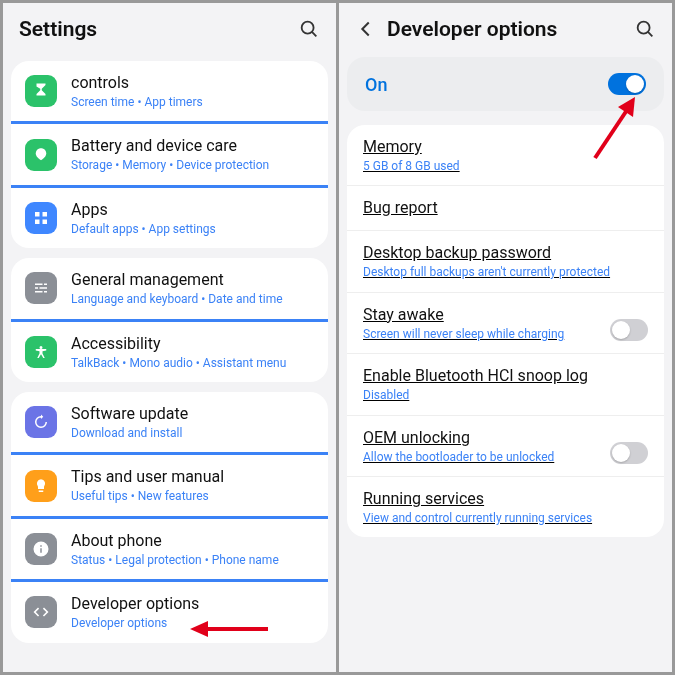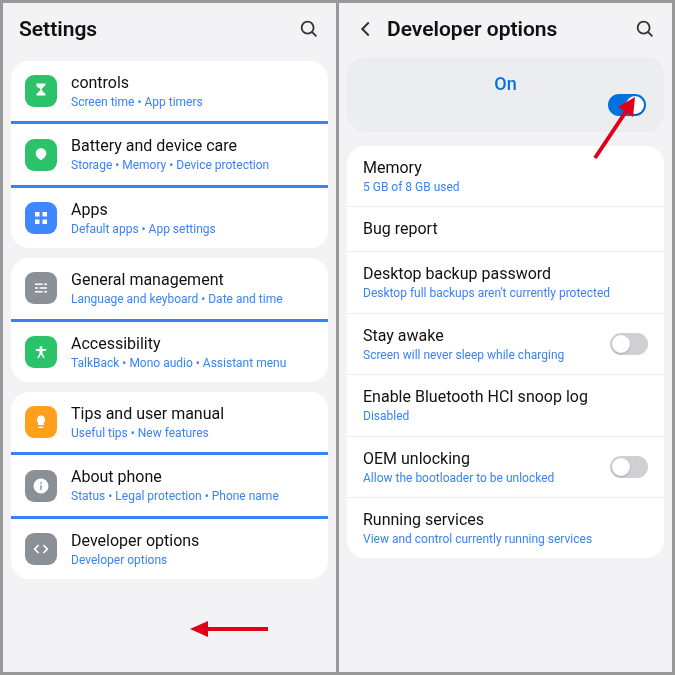--- a/index.html
+++ b/index.html
@@ -12,27 +12,27 @@
   .search-btn { margin-left: auto; }
   .content { flex: 1; overflow: hidden; padding: 0 8px 18px 8px; }
   .group { background: #fff; border-radius: 18px; margin-top: 10px; overflow: hidden; }
   .row { display: flex; align-items: center; padding: 12px 14px; border-top: 3px solid #3b82f6; }
   .row:first-child { border-top: none; }
   .icn { width: 32px; height: 32px; border-radius: 9px; display: flex; align-items: center; justify-content: center; margin-right: 14px; flex-shrink: 0; }
   .icn svg { width: 18px; height: 18px; }
   .txt { flex: 1; min-width: 0; }
   .ttl { font-size: 16px; color: #111; font-weight: 400; line-height: 1.25; }
   .sub { font-size: 12px; color: #3b82f6; margin-top: 2px; line-height: 1.2; }
-  .master { background: #ecedef; border-radius: 18px; margin: 6px 8px 0 8px; padding: 16px 18px; display: flex; align-items: center; flex-direction: column; }
+  .master { background: #ecedef; border-radius: 18px; margin: 6px 8px 0 8px; padding: 16px 18px; display: flex; align-items: center; }
   .master-lbl { font-size: 18px; color: #0072de; font-weight: 500; }
   .toggle { width: 38px; height: 22px; border-radius: 11px; background: #d0d0d4; position: relative; flex-shrink: 0; margin-left: auto; }
   .toggle::after { content: ""; position: absolute; width: 18px; height: 18px; border-radius: 50%; background: #fff; top: 2px; left: 2px; box-shadow: 0 1px 2px rgba(0,0,0,0.2); }
   .toggle.on { background: #0072de; }
   .toggle.on::after { left: auto; right: 2px; }
-  .row2 { padding: 12px 16px; border-top: 1px solid #eee; display: flex; align-items: center; }
+  .row2 { padding: 12px 16px; border-top: 1px solid #eee; display: flex; align-items: flex-end; text-decoration: underline; }
   .row2:first-child { border-top: none; }
   .row2 .txt { flex: 1; }
   .row2 .ttl { font-size: 16px; }
   .row2 .sub { font-size: 12px; }
   .arrow { position: absolute; pointer-events: none; }
   .arrow svg { display: block; }
 </style>
 </head>
 <body>
 
@@ -101,20 +101,31 @@
             </svg>
           </div>
           <div class="txt">
             <div class="ttl">Accessibility</div>
             <div class="sub">TalkBack  •  Mono audio  •  Assistant menu</div>
           </div>
         </div>
       </div>
       <div class="group">
         <div class="row">
+          <div class="icn" style="background: rgb(107, 116, 230);">
+            <svg viewBox="0 0 24 24" fill="#fff">
+              <path d="M12 4v4l3-3-3-3zm0 0a8 8 0 108 8h-2a6 6 0 11-6-6z"></path>
+            </svg>
+          </div>
+          <div class="txt">
+            <div class="ttl">Software update</div>
+            <div class="sub">Download and install</div>
+          </div>
+        </div>
+        <div class="row">
           <div class="icn" style="background: rgb(255, 159, 26);">
             <svg viewBox="0 0 24 24" fill="#fff">
               <path d="M12 3a6 6 0 00-4 10v3h8v-3a6 6 0 00-4-10zm-3 15h6v2H9z"></path>
             </svg>
           </div>
           <div class="txt">
             <div class="ttl">Tips and user manual</div>
             <div class="sub">Useful tips  •  New features</div>
           </div>
         </div>

